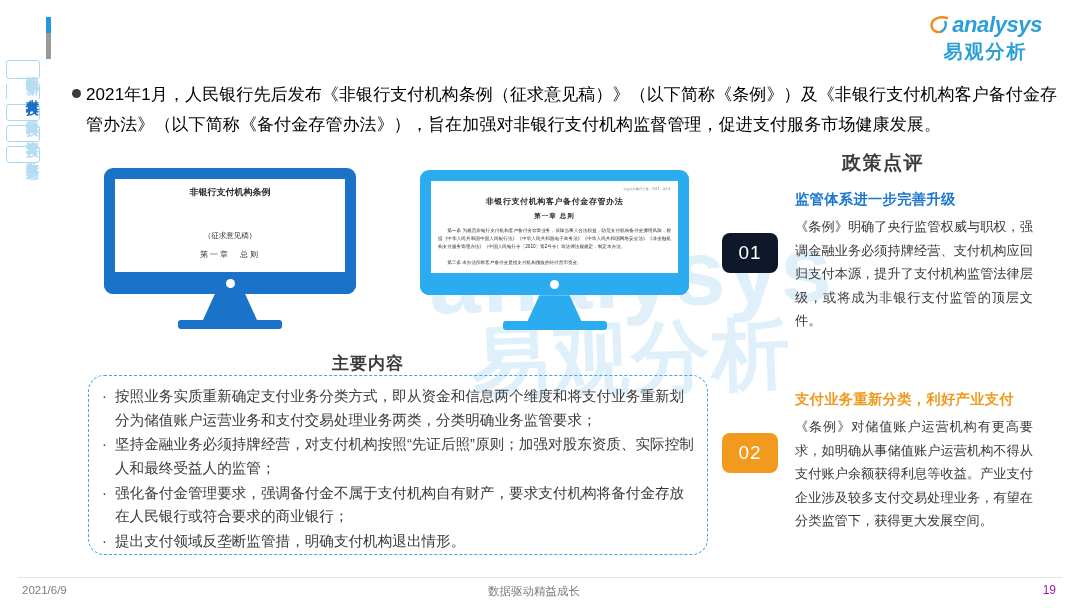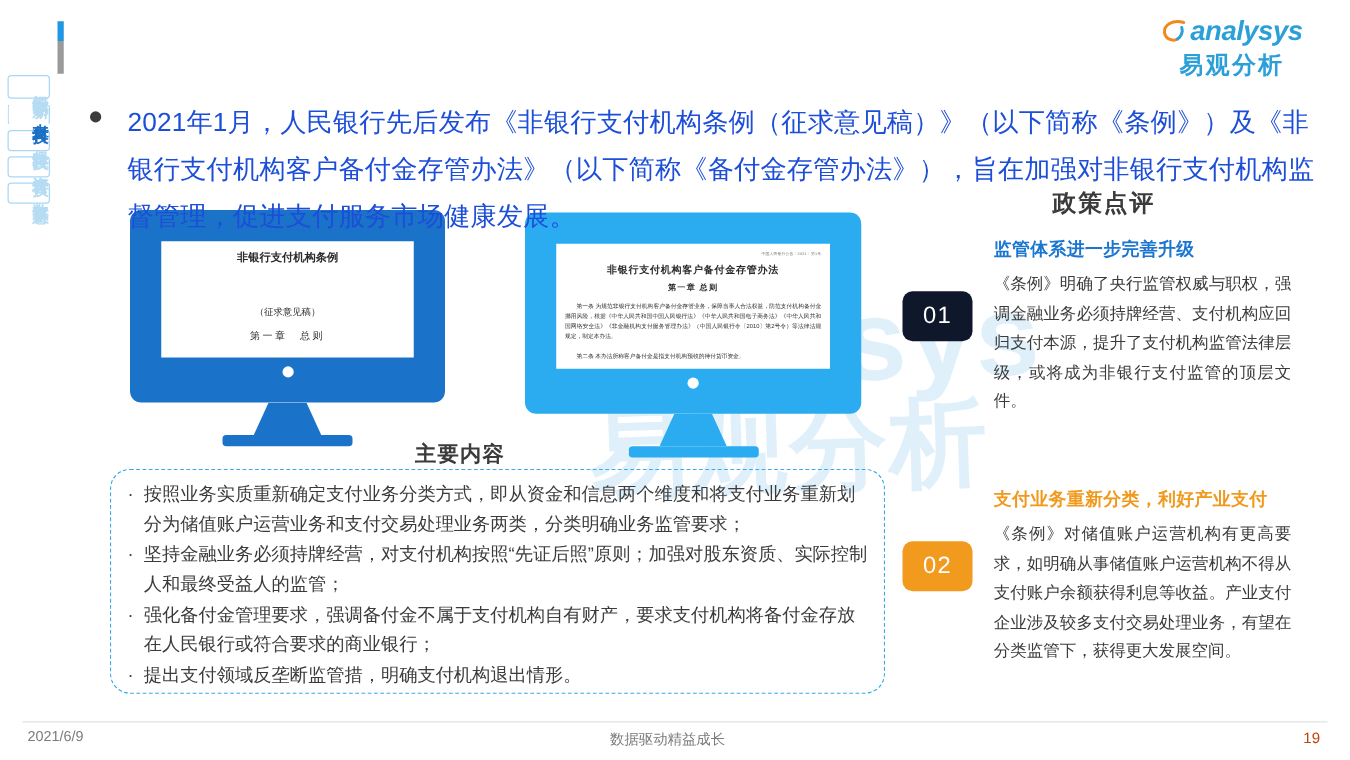--- a/index.html
+++ b/index.html
@@ -111,32 +111,32 @@
     z-index: 4;
   }
   .bullet-dot {
     width: 9px; height: 9px;
     border-radius: 50%;
     background: #3c3c3c;
     margin-top: 9px;
     flex: 0 0 auto;
   }
   .bullet-text {
-    margin-left: 21px;
-    font-size: 21px;
+    margin-left: 5px;
+    font-size: 17px;
     line-height: 1.78;
-    color: #1d4ed8;
+    color: #000000;
     letter-spacing: 0.1px;
   }
 
   
   .monitor { position: absolute; z-index: 2; }
   .mon-frame {
     border-radius: 9px;
-    padding: 25px;
+    padding: 11px;
   }
   .mon-screen {
     background: #ffffff;
     overflow: hidden;
     position: relative;
   }
   .mon-chin {
     height: 22px;
     display: flex; align-items: center; justify-content: center;
     border-bottom-left-radius: 9px;
@@ -263,21 +263,21 @@
     z-index: 4;
   }
   .footer-center {
     position: absolute; left: 0; right: 12px; top: 584px;
     text-align: center;
     font-size: 11.5px; color: #7c7c7c;
     z-index: 4;
   }
   .footer-right {
     position: absolute; right: 24px; top: 583px;
-    font-size: 12px; color: #c2410c;
+    font-size: 12px; color: #a21caf;
     z-index: 4;
   }
 </style>
 </head>
 <body>
 
 <div id="slide">
 
   <div class="watermark">
     <span>analysys</span>

